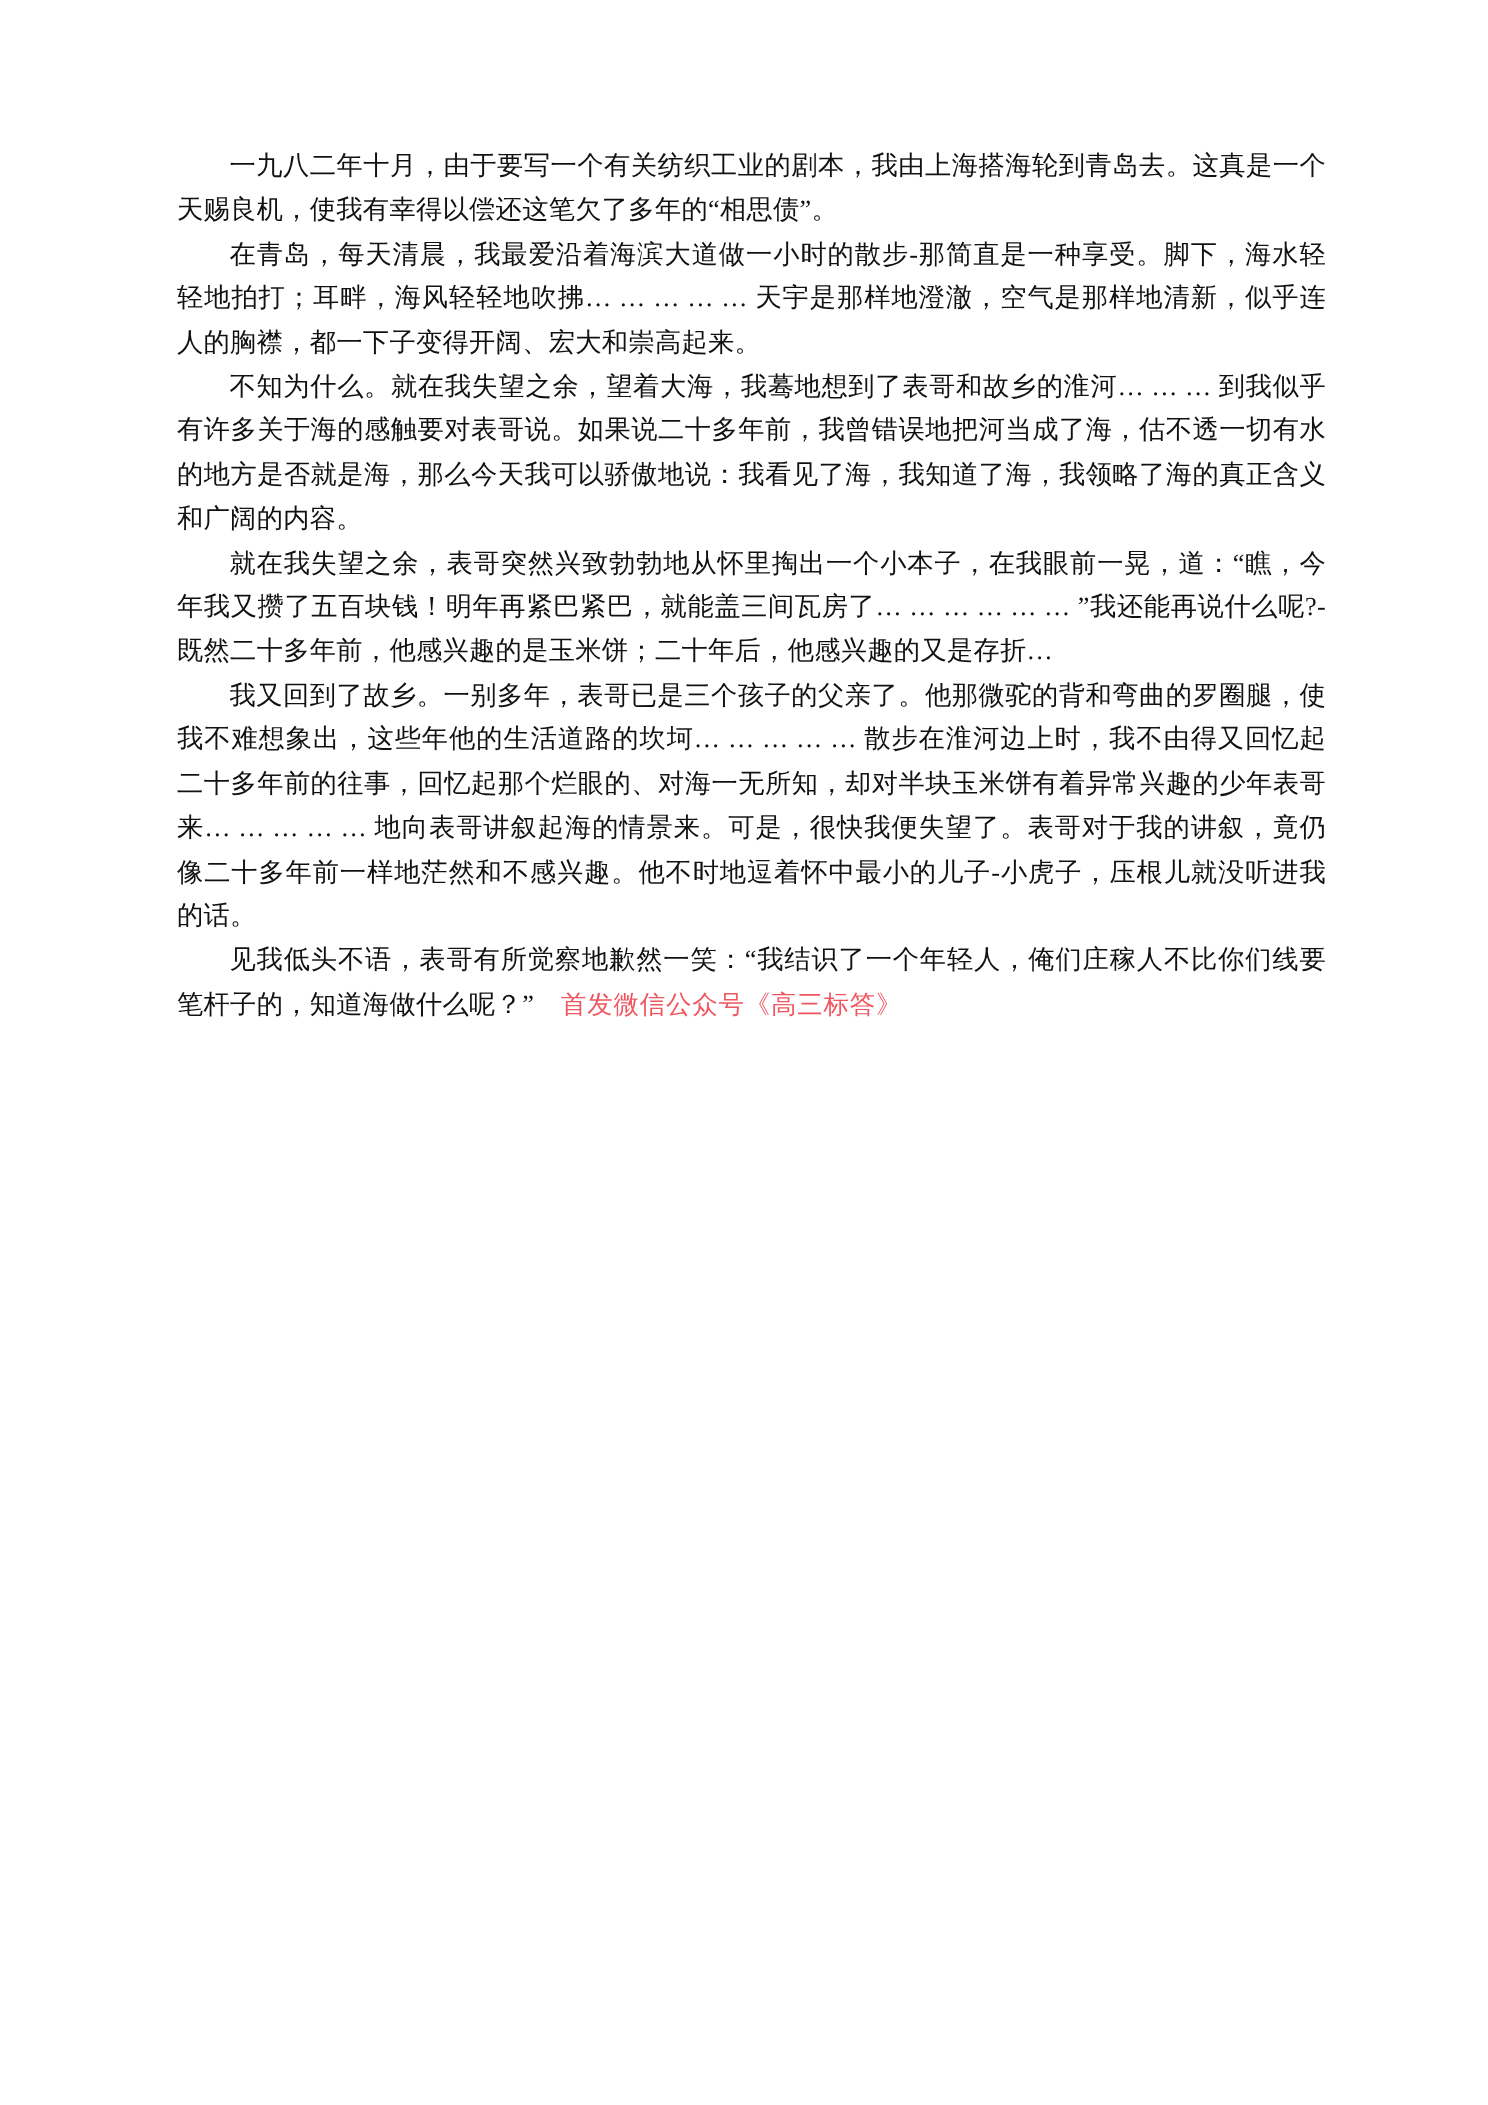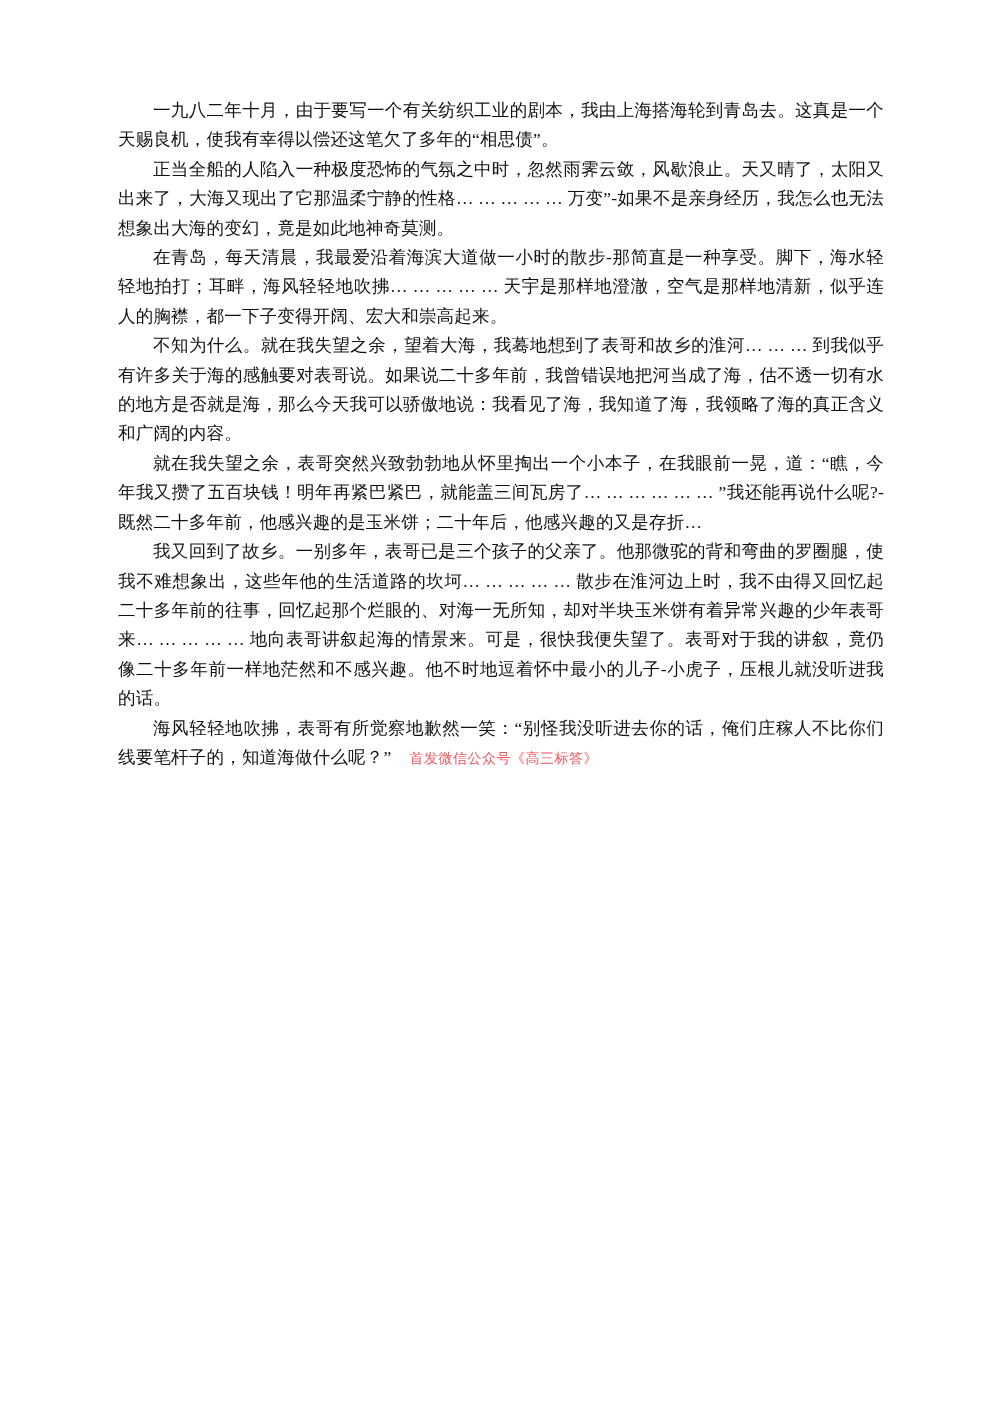--- a/index.html
+++ b/index.html
@@ -28,31 +28,30 @@
     padding: 0;
     font-size: 17.5px;
     line-height: 29.4px;
     text-align: justify;
     text-indent: 2em;
     letter-spacing: 0.2px;
     word-break: break-all;
   }
   .watermark {
     color: #f0565f;
-    font-size: 14px;
+    font-size: 17px;
     margin-left: 18px;
     letter-spacing: 0.5px;
   }
 </style>
 </head>
 <body>
 
 <div class="page">
   <div class="content">
     <p><span>一九八二年十月，由于要写一个有关纺织工业的剧本，我由上海搭海轮到青岛去。这真是一个天赐良机，使我有幸得以偿还这笔欠了多年的“相思债”。</span></p>
-    <p><span>正当全船的人陷入一种极度恐怖的气氛之中时，忽然雨霁云敛，风歇浪止。天又晴了，太阳又出来了，大海又现出了它那温柔宁静的性格… … … … … 万变”-如果不是亲身经历，我怎么也无法想象出大海的变幻，竟是如此地神奇莫测。</span></p>
     <p><span>在青岛，每天清晨，我最爱沿着海滨大道做一小时的散步-那简直是一种享受。脚下，海水轻轻地拍打；耳畔，海风轻轻地吹拂… … … … … 天宇是那样地澄澈，空气是那样地清新，似乎连人的胸襟，都一下子变得开阔、宏大和崇高起来。</span></p>
     <p><span>不知为什么。就在我失望之余，望着大海，我蓦地想到了表哥和故乡的淮河… … … 到我似乎有许多关于海的感触要对表哥说。如果说二十多年前，我曾错误地把河当成了海，估不透一切有水的地方是否就是海，那么今天我可以骄傲地说：我看见了海，我知道了海，我领略了海的真正含义和广阔的内容。</span></p>
     <p><span>就在我失望之余，表哥突然兴致勃勃地从怀里掏出一个小本子，在我眼前一晃，道：“瞧，今年我又攒了五百块钱！明年再紧巴紧巴，就能盖三间瓦房了… … … … … … ”我还能再说什么呢?-既然二十多年前，他感兴趣的是玉米饼；二十年后，他感兴趣的又是存折…</span></p>
     <p><span>我又回到了故乡。一别多年，表哥已是三个孩子的父亲了。他那微驼的背和弯曲的罗圈腿，使我不难想象出，这些年他的生活道路的坎坷… … … … … 散步在淮河边上时，我不由得又回忆起二十多年前的往事，回忆起那个烂眼的、对海一无所知，却对半块玉米饼有着异常兴趣的少年表哥来… … … … … 地向表哥讲叙起海的情景来。可是，很快我便失望了。表哥对于我的讲叙，竟仍像二十多年前一样地茫然和不感兴趣。他不时地逗着怀中最小的儿子-小虎子，压根儿就没听进我的话。</span></p>
-    <p><span>海风轻轻地吹拂，表哥有所觉察地歉然一笑：“别怪我没听进去你的话，俺们庄稼人不比你们线要笔杆子的，知道海做什么呢？”</span><span class="watermark">首发微信公众号《高三标答》</span></p>
+    <p><span>见我低头不语，表哥有所觉察地歉然一笑：“我结识了一个年轻人，俺们庄稼人不比你们线要笔杆子的，知道海做什么呢？”</span><span class="watermark">首发微信公众号《高三标答》</span></p>
   </div>
 </div>
 
 </body></html>

